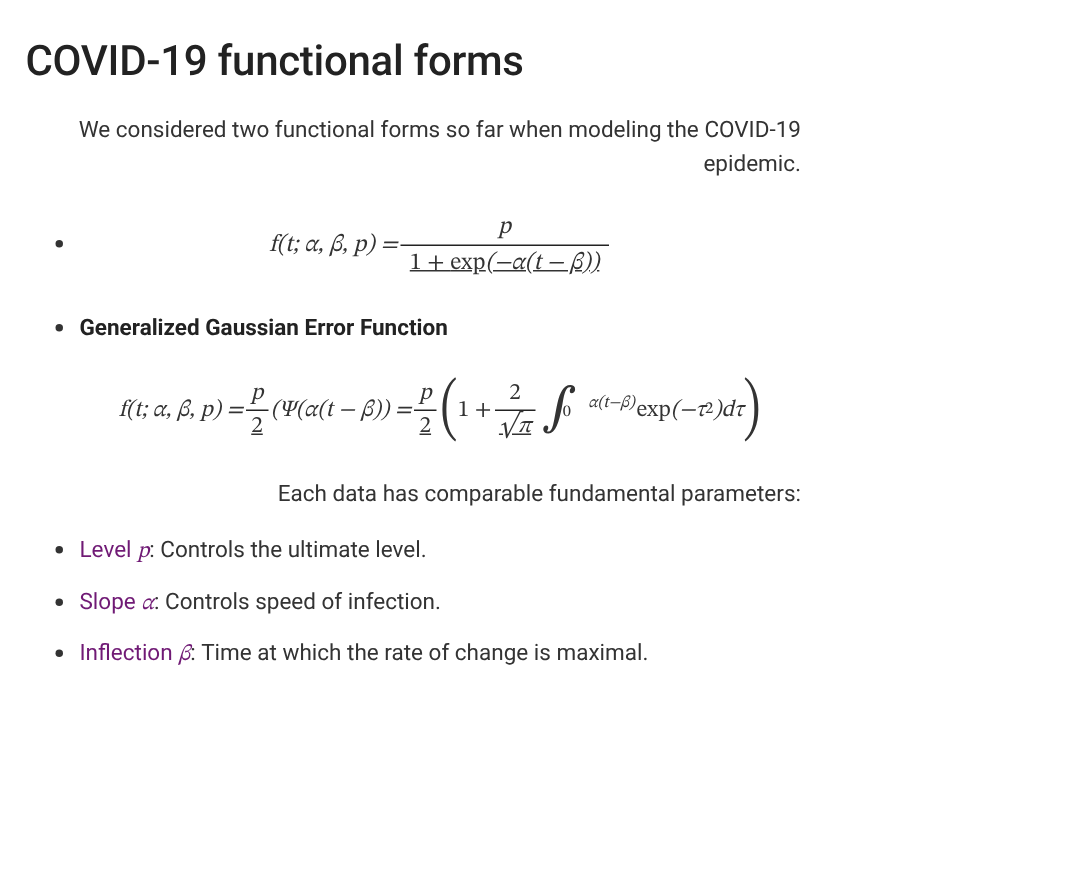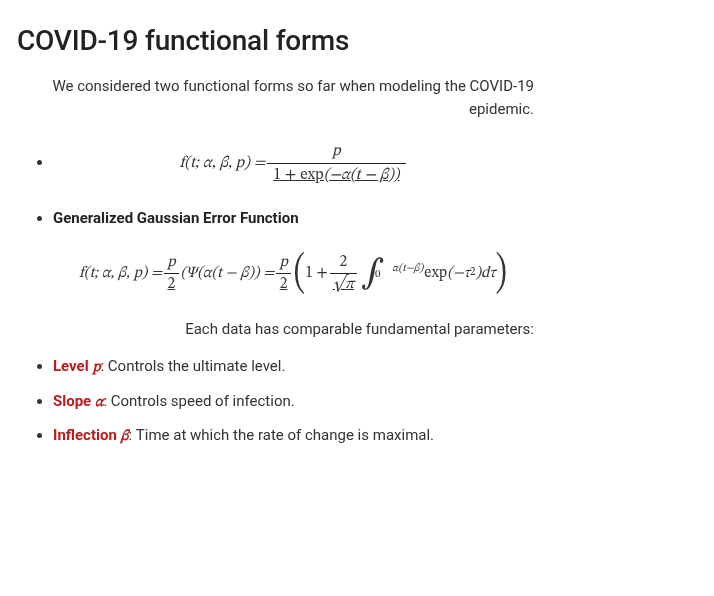--- a/index.html
+++ b/index.html
@@ -37,22 +37,22 @@
     line-height: 1.55;
     color: #333;
     margin-bottom: 10px;
   }
   li:last-child { margin-bottom: 0; }
   .form-name {
     font-weight: 700;
     color: #222;
   }
   .param-name {
-    font-weight: 700;
-    color: #b91c1c;
+    font-weight: 400;
+    color: #701a75;
   }
   .eqn-block {
     text-align: center;
     margin: 20px 0 22px 0;
   }
   
   .math {
     font-family: "STIX Two Math", "Cambria Math", "Latin Modern Math", Georgia, serif;
     font-style: italic;
     font-size: 16px;

